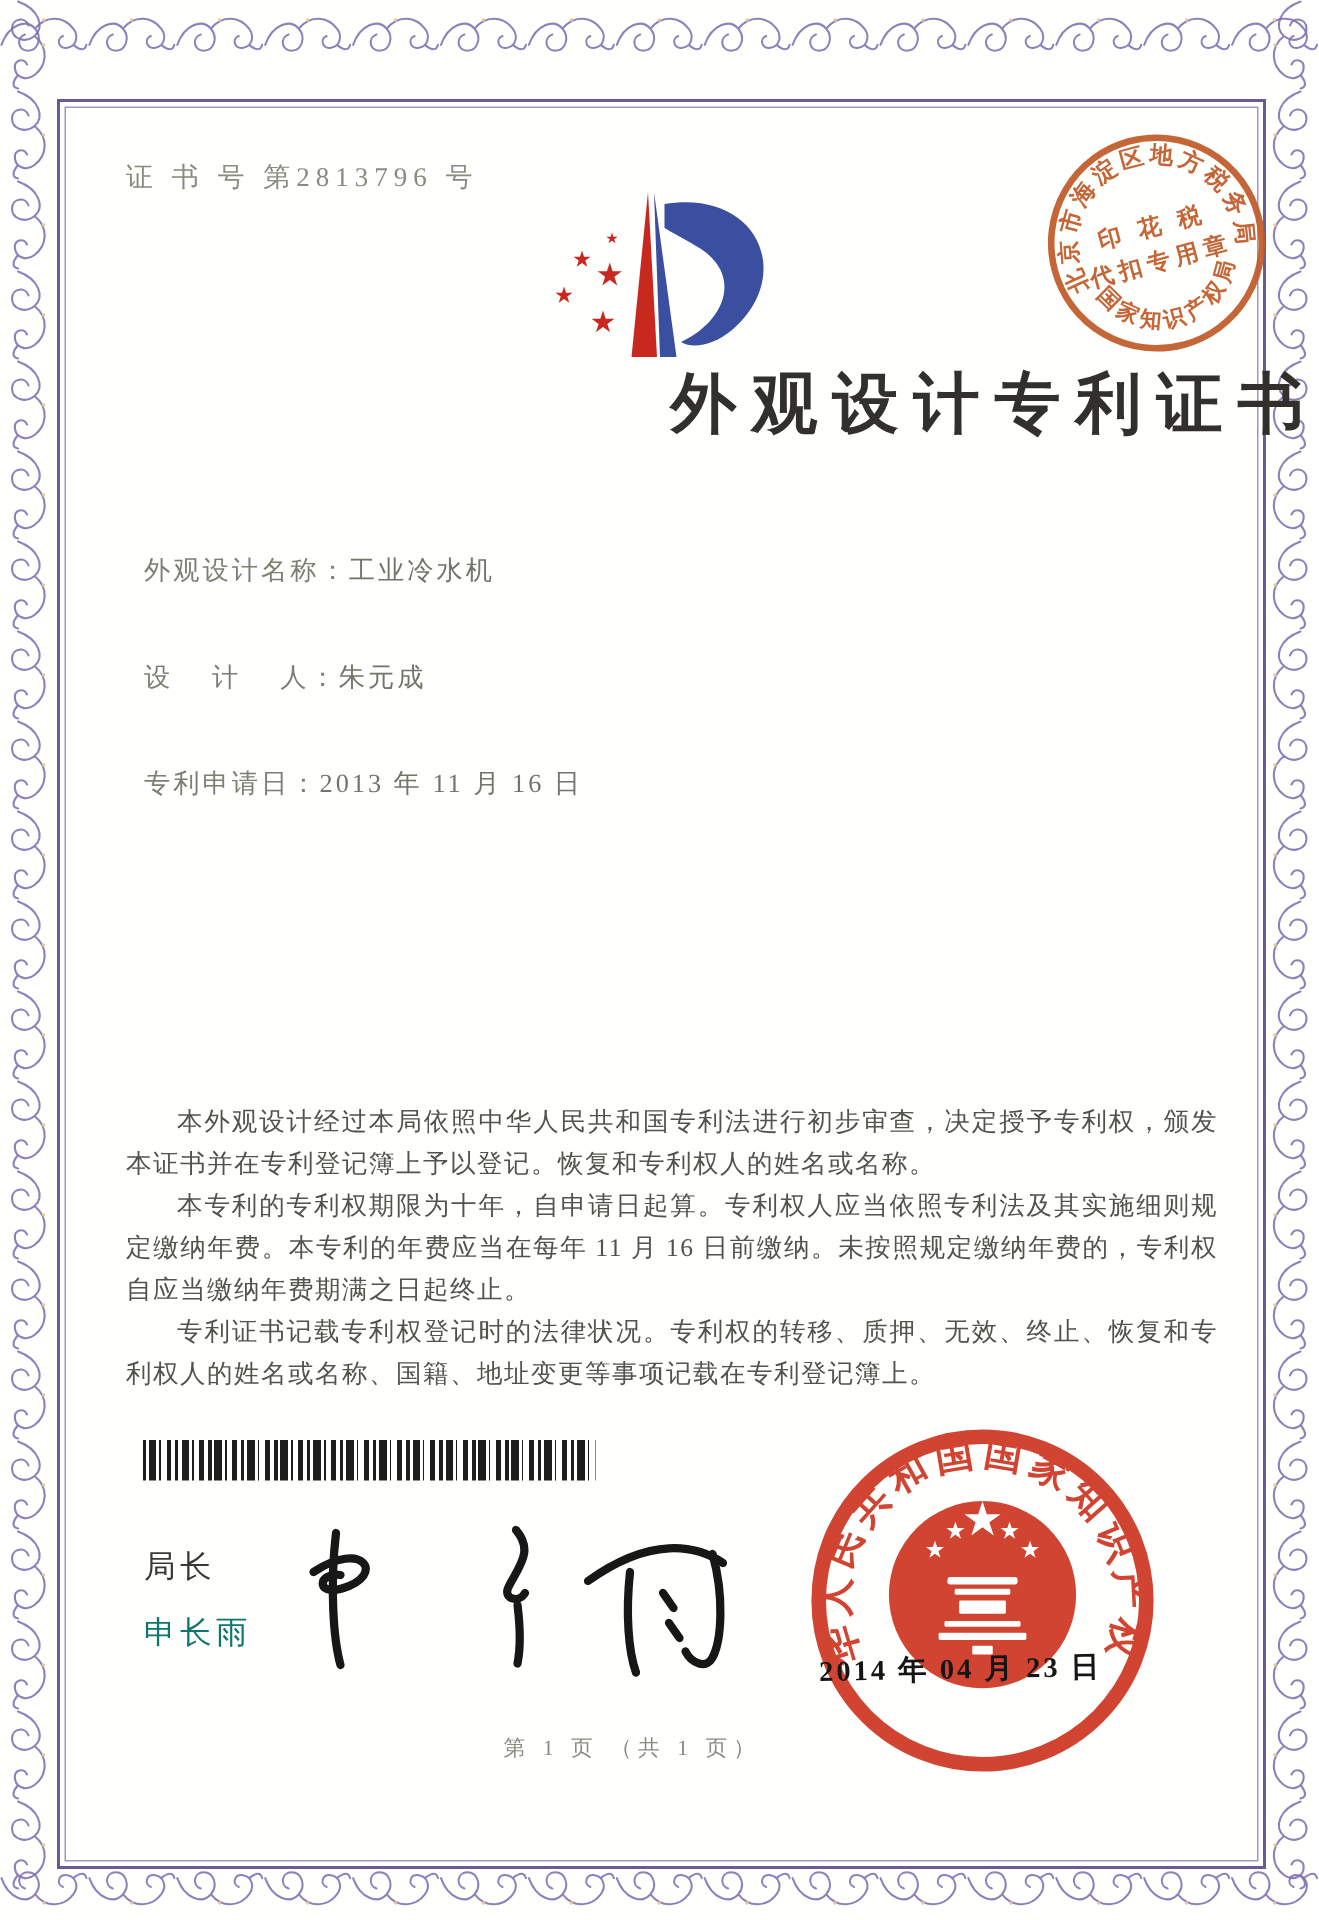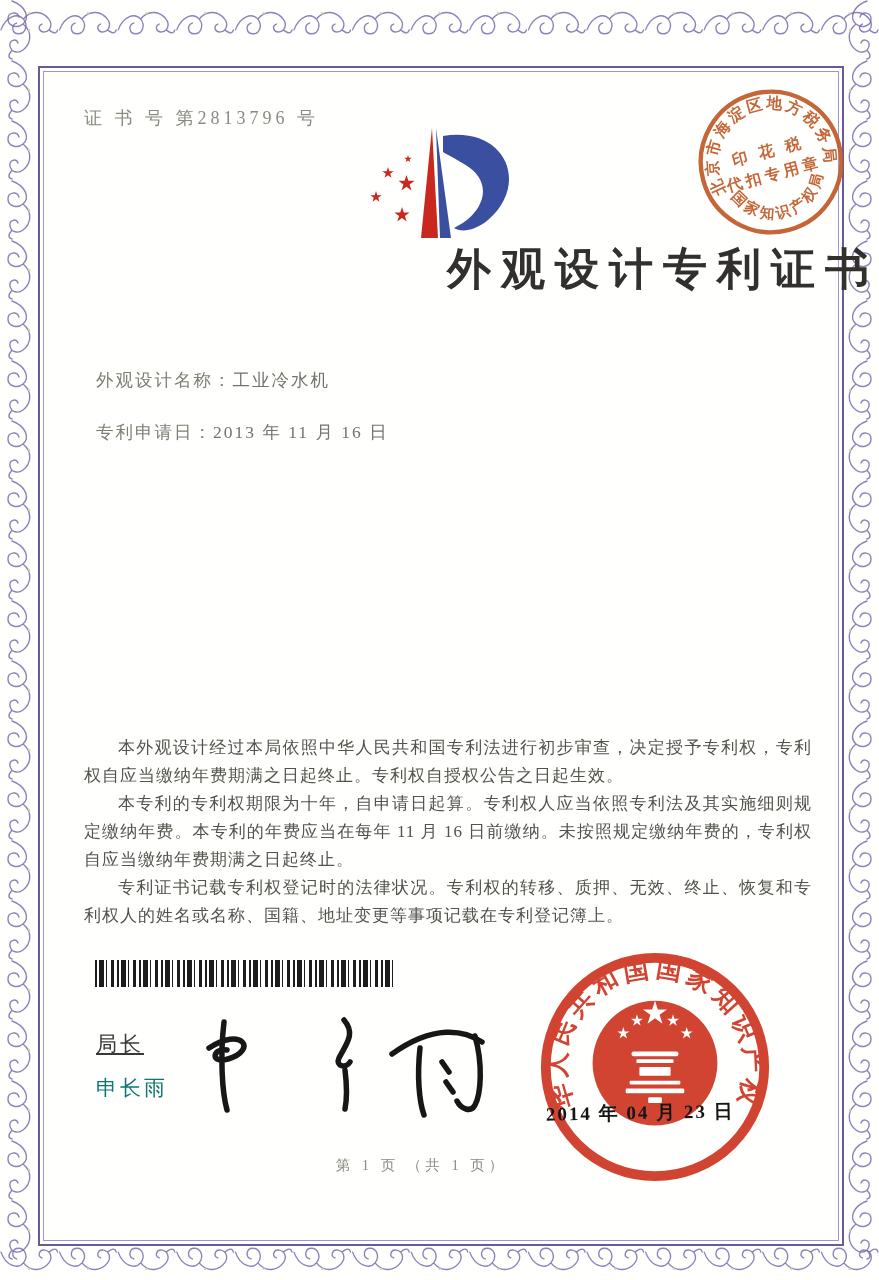--- a/index.html
+++ b/index.html
@@ -20,35 +20,35 @@
            border:1px solid #a295c8; }
 
   .cert-no { position:absolute; left:84px; top:106px; font-size:18px; letter-spacing:4px;
            color:#8a8a7f; }
 
   .logo { position:absolute; left:348px; top:122px; width:192px; height:122px; }
 
   .title { position:absolute; left:0; top:240px; width:100%; text-align:right;
            font-size:44px; font-weight:700; letter-spacing:10px; color:#32302c; }
 
-  .fields { position:absolute; left:96px; top:368px; display:flex; flex-direction:column; gap:28px; }
+  .fields { position:absolute; left:96px; top:368px; display:flex; flex-direction:column; gap:47px; }
   .field-row { font-size:17.5px; letter-spacing:2px; color:#7e7e73; white-space:nowrap; }
   .field-row .val { color:#74746a; }
 
   .paras { position:absolute; left:84px; top:734px; width:728px; }
   .paras p { font-size:17px; line-height:28px; color:#53534b; text-indent:2em;
            text-align:justify; letter-spacing:1px; }
 
   .barcode { position:absolute; left:95px; top:960px; width:302px; height:27px;
            background:repeating-linear-gradient(90deg,
              #1d1d1d 0 2px, #fff 2px 4px, #1d1d1d 4px 9px, #fff 9px 11px,
              #1d1d1d 11px 12px, #fff 12px 16px, #1d1d1d 16px 19px, #fff 19px 22px); }
 
   .director-label { position:absolute; left:96px; top:1030px; font-size:21px;
-           letter-spacing:3px; color:#3a3a35;text-decoration:underline; }
+           letter-spacing:3px; color:#3a3a35; }
   .director-name  { position:absolute; left:96px; top:1074px; font-size:21px;
            letter-spacing:3px; color:#0f766e; }
   .signature { position:absolute; left:196px; top:1006px; width:290px; height:115px; }
 
   .tax-stamp { position:absolute; left:693px; top:84px; width:156px; height:156px;
            transform:rotate(-15deg); opacity:.92; }
   .tax-arc  { font-size:16px; letter-spacing:3px; fill:#c05a28; font-weight:700; }
   .tax-arc2 { font-size:15px; letter-spacing:3px; fill:#c05a28; font-weight:700; }
   .tax-center { font-size:16px; letter-spacing:4px; fill:#c05a28; font-weight:700;
            text-anchor:middle; }
@@ -184,26 +184,29 @@
     <path d="M 95,14 C 158,4 182,62 140,98 C 128,108 114,111 106,106 C 136,92 148,60 116,42 C 108,37 100,33 95,30 Z" fill="#3a4fa0"></path>
   </svg>
 
   <div class="title">外观设计专利证书</div>
 
   <div class="fields">
     <div class="field-row">
       <span class="lab">外观设计名称：</span><span class="val">工业冷水机</span>
     </div>
     <div class="field-row">
+      <span class="lab">设　 计　 人：</span><span class="val">朱元成</span>
+    </div>
+    <div class="field-row">
       <span class="lab">专利申请日：</span><span class="val">2013 年 11 月 16 日</span>
     </div>
   </div>
 
   <div class="paras">
-    <p>本外观设计经过本局依照中华人民共和国专利法进行初步审查，决定授予专利权，专利权自应当缴纳年费期满之日起终止。专利权自授权公告之日起生效。</p>
+    <p>本外观设计经过本局依照中华人民共和国专利法进行初步审查，决定授予专利权，颁发本证书并在专利登记簿上予以登记。恢复和专利权人的姓名或名称。</p>
     <p>本专利的专利权期限为十年，自申请日起算。专利权人应当依照专利法及其实施细则规定缴纳年费。本专利的年费应当在每年 11 月 16 日前缴纳。未按照规定缴纳年费的，专利权自应当缴纳年费期满之日起终止。</p>
     <p>专利证书记载专利权登记时的法律状况。专利权的转移、质押、无效、终止、恢复和专利权人的姓名或名称、国籍、地址变更等事项记载在专利登记簿上。</p>
   </div>
 
   <div class="barcode"></div>
 
   <div class="director-label">局长</div>
   <div class="director-name">申长雨</div>
   <svg class="signature" viewBox="0 0 290 115" fill="none" stroke="#171717" stroke-width="5.5" stroke-linecap="round">
     <path d="M28,16 C24,50 26,86 31,104"></path>

